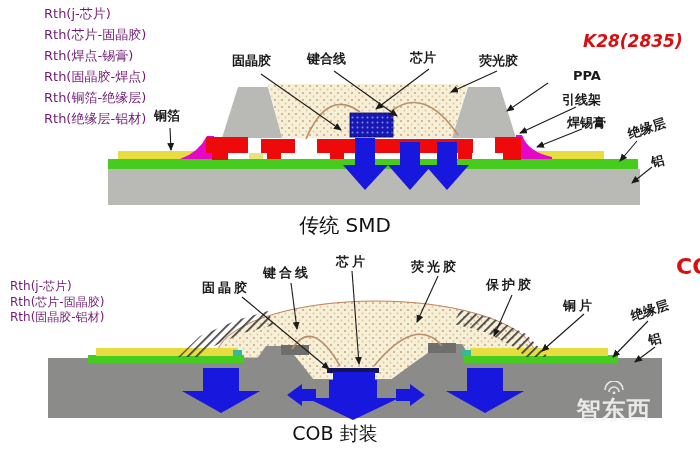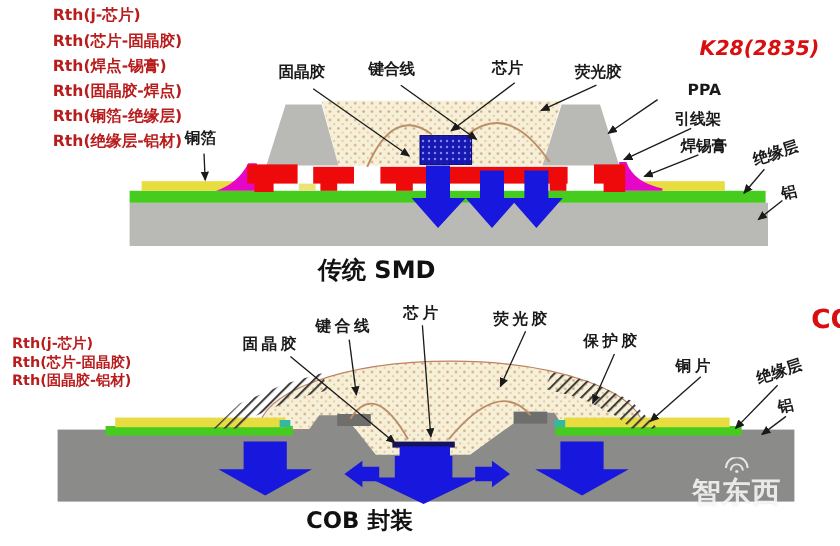--- a/index.html
+++ b/index.html
@@ -1,28 +1,28 @@
 <!DOCTYPE html>
 <html><head>
 <meta charset="utf-8">
 <style>
   html,body{margin:0;padding:0;background:#fff;}
   .stage{position:relative;width:700px;height:455px;background:#fff;overflow:hidden;
          font-family:"DejaVu Sans",sans-serif;}
   .stage svg.canvas{position:absolute;left:0;top:0;}
   .lbl{position:absolute;font-size:13px;font-weight:600;color:#1a1a1a;white-space:nowrap;line-height:1.1;}
   .lbl.sp{letter-spacing:3px;}
-  .rth{position:absolute;color:#b91c1c;font-weight:700;}
+  .rth{position:absolute;color:#701a75;font-weight:400;}
   .rth div{white-space:nowrap;}
   .rth.smd{left:44px;top:3px;font-size:13px;line-height:21px;}
   .rth.cob{left:10px;top:279px;font-size:12px;line-height:15.5px;}
   .model{position:absolute;font-weight:bold;color:#d90f0f;white-space:nowrap;}
   .model.k28{left:583px;top:31px;font-size:17px;font-style:italic;}
   .model.cob{left:636px;top:254px;font-size:22px;margin-left:40px;}
-  .dtitle{position:absolute;font-weight:bold;color:#111;text-align:left;width:160px;}
+  .dtitle{position:absolute;font-weight:normal;color:#111;text-align:center;width:160px;}
   .dtitle.smd{left:265px;top:212px;font-size:20px;}
   .dtitle.cob{left:255px;top:421px;font-size:19px;}
   .rot18{transform:rotate(-18deg);transform-origin:left top;}
   .rot12{transform:rotate(-12deg);transform-origin:left top;}
   .wm{position:absolute;left:556px;top:379px;width:116px;text-align:center;
       color:rgba(255,255,255,0.82);pointer-events:none;}
   .wm .nm{font-size:24px;font-weight:bold;letter-spacing:1px;line-height:1.05;
           text-shadow:0 0 1px rgba(120,120,120,0.35);}
   .wm .st{font-size:9px;letter-spacing:3px;color:rgba(255,255,255,0.72);margin-top:1px;}
   .wm .ic{height:13px;margin-bottom:0;}

